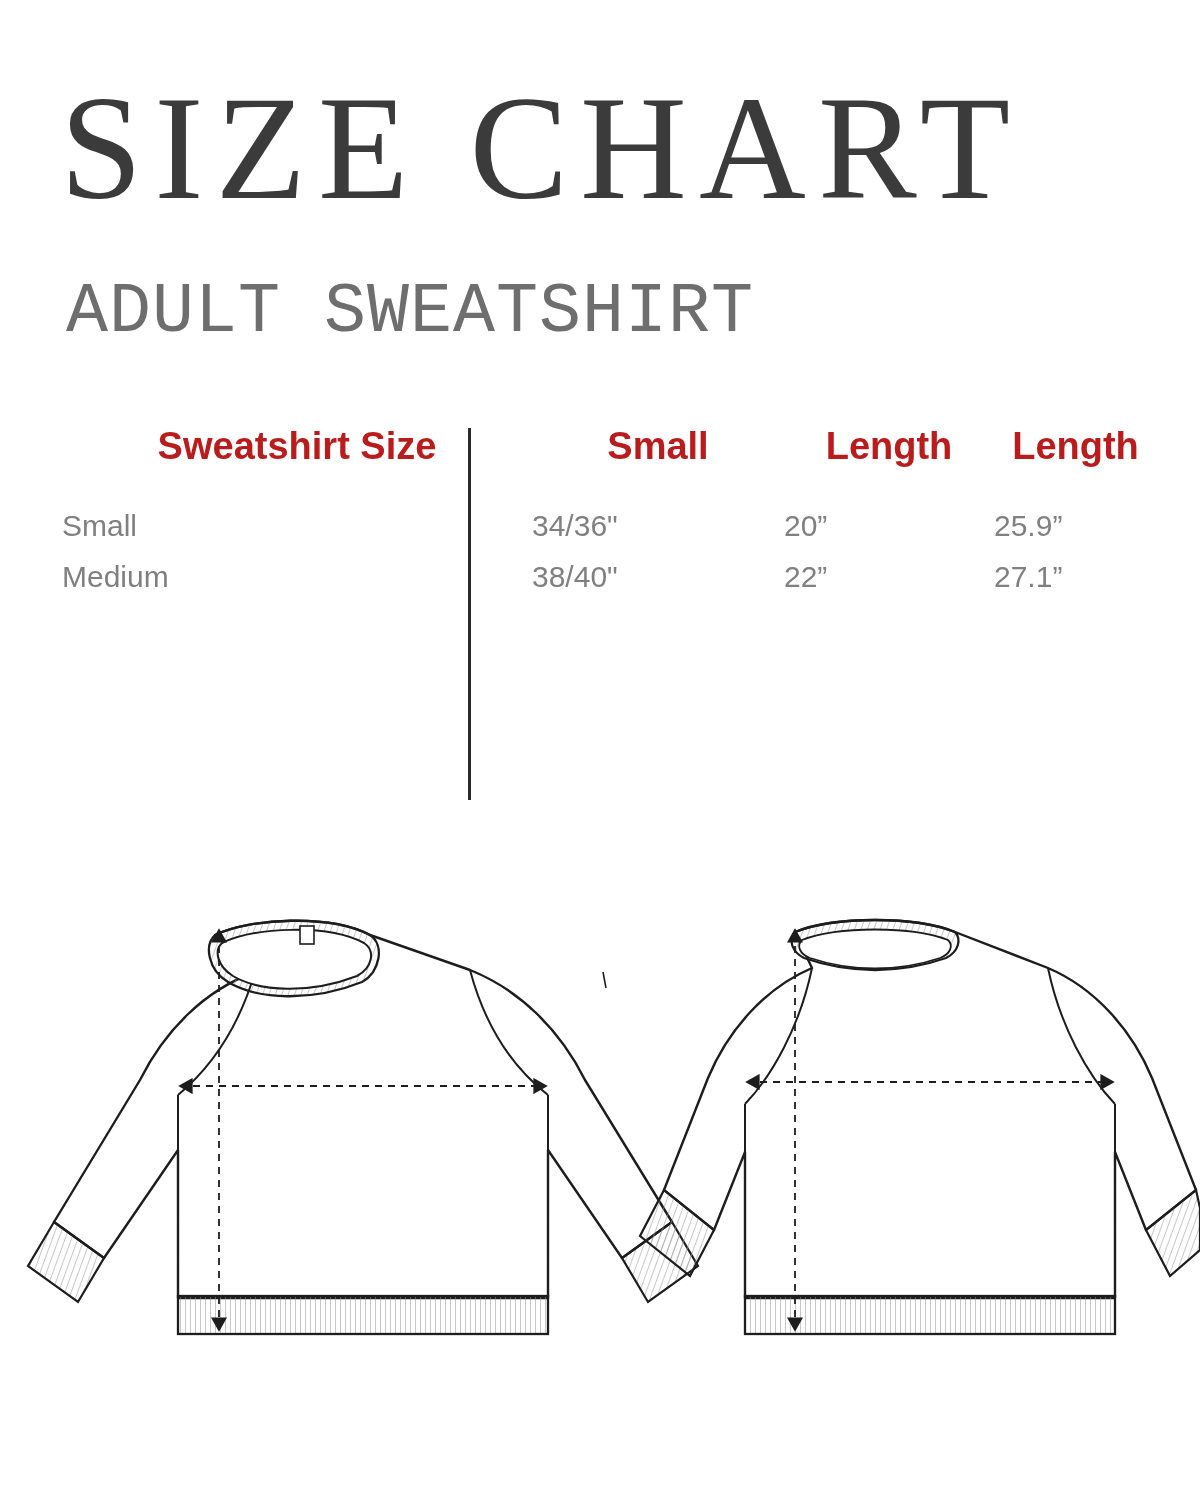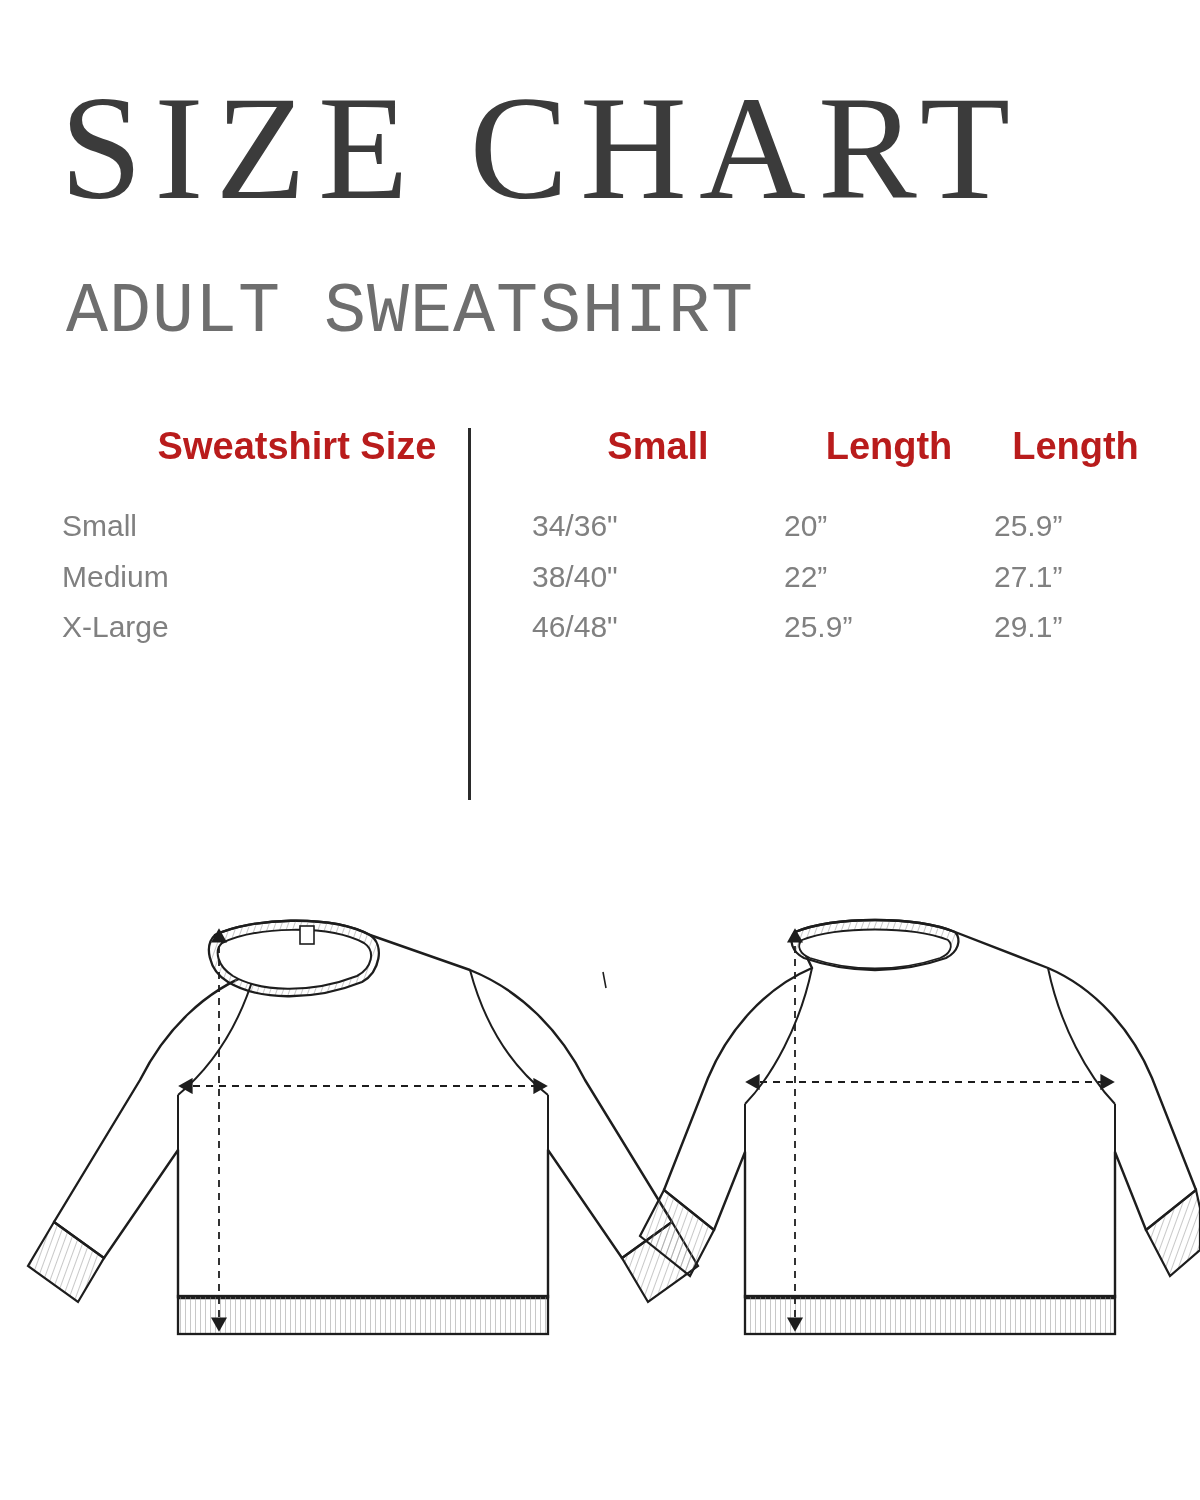--- a/index.html
+++ b/index.html
@@ -135,26 +135,20 @@
         <td class="td-chest">34/36"</td>
         <td class="td-width">20”</td>
         <td class="td-length">25.9”</td>
       </tr>
       <tr>
         <td class="td-size">Medium</td>
         <td class="td-chest">38/40"</td>
         <td class="td-width">22”</td>
         <td class="td-length">27.1”</td>
       </tr>
-      <tr>
-        <td class="td-size">X-Large</td>
-        <td class="td-chest">46/48"</td>
-        <td class="td-width">25.9”</td>
-        <td class="td-length">29.1”</td>
-      </tr>
     </tbody>
   </table>
 </div>
 
 <div class="illustrations">
   <svg class="garment" width="1200" height="490" viewBox="0 0 1200 490" xmlns="http://www.w3.org/2000/svg">
     <defs>
       <pattern id="ribA" width="6" height="6" patternUnits="userSpaceOnUse" patternTransform="rotate(20)">
         <line x1="0" y1="0" x2="0" y2="6" stroke="#9a9a9a" stroke-width="1.1"></line>
       </pattern>

